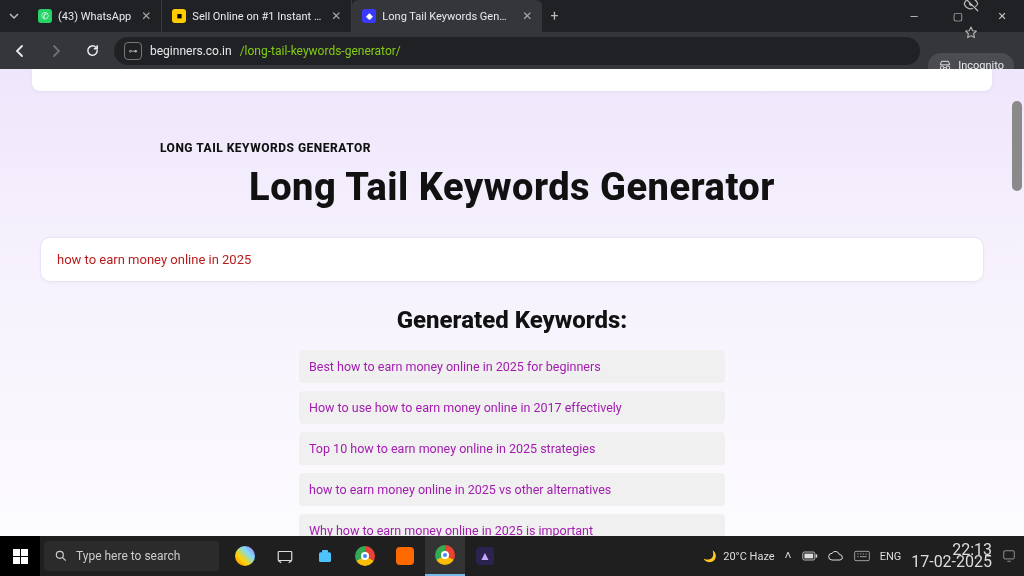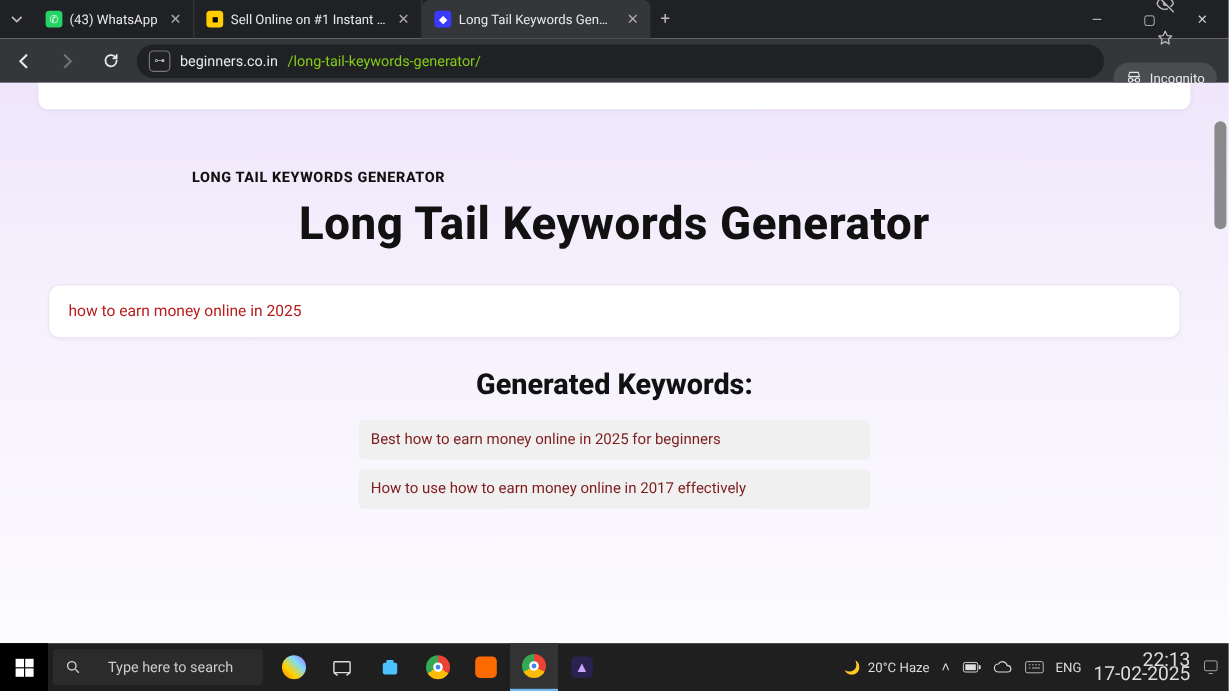--- a/index.html
+++ b/index.html
@@ -35,30 +35,30 @@
   
   .viewport { position:relative; width:100%; height:calc(100% - 32px - 37px - 40px); overflow:hidden;
     background: linear-gradient(180deg,#efe6fb 0%, #f6f1fd 40%, #fcfbfe 100%); }
   .topcard { background:#fff; margin:0 32px; height:22px; border-radius:0 0 8px 8px; box-shadow:0 1px 4px rgba(0,0,0,0.05);}
   .content { padding: 50px 32px 0 32px; }
   .kicker { font-size:12px; font-weight:800; letter-spacing:0.5px; color:#111; margin-left:128px; margin-bottom:10px; text-transform:uppercase;}
   .headline { font-size:38px; font-weight:800; letter-spacing:0.5px; text-align:center; color:#111; margin-bottom:28px;}
   .searchbox { background:#fff; border:1px solid #e9e5f2; border-radius:10px; padding:14px 16px; margin:0 8px 24px 8px; font-size:13px; color:#b91c1c; box-shadow:0 1px 3px rgba(0,0,0,0.04);}
   .gentitle { font-size:24px; font-weight:800; text-align:center; color:#111; margin-bottom:16px;}
   .kwlist { width:426px; margin:0 auto; display:flex; flex-direction:column; gap:8px; }
-  .kw { background:#f0f0f0; border-radius:4px; padding:9px 10px; font-size:12.5px; color:#7f1d1d; }
+  .kw { background:#f0f0f0; border-radius:4px; padding:9px 10px; font-size:12.5px; color:#a21caf; }
   .page-scrollbar { position:absolute; right:0; top:0; width:14px; height:100%; }
   .page-scrollbar .thumb { position:absolute; top:32px; right:2px; width:10px; height:90px; background:#8a8a8a; border-radius:5px; }
 
   
   .taskbar { position:absolute; bottom:0; left:0; right:0; height:40px; background:#1f1f1f; display:flex; align-items:center; color:#fff; font-size:11px; }
   .taskbar .start { width:40px; height:100%; display:flex; align-items:center; justify-content:center; background:#000; }
   .win-logo { display:grid; grid-template-columns:7px 7px; grid-template-rows:7px 7px; gap:1px;}
   .win-logo span { background:#fff;}
-  .search-pill { display:flex; align-items:center; gap:22px; background:#2b2b2b; border-radius:3px; height:30px; padding:0 10px; margin-left:4px; width:175px; color:#ccc; font-size:12px;}
+  .search-pill { display:flex; align-items:center; gap:8px; background:#2b2b2b; border-radius:3px; height:30px; padding:0 10px; margin-left:4px; width:175px; color:#ccc; font-size:12px;}
   .tb-icons { display:flex; align-items:center; gap:0; margin-left:6px; height:100%; }
   .tb-icons .tbi { width:40px; height:100%; display:flex; align-items:center; justify-content:center; font-size:16px;}
   .tbi.active { border-bottom:2px solid #76b9ed; background:#333;}
   .tray { margin-left:auto; display:flex; align-items:center; gap:10px; padding-right:8px; height:100%; color:#ddd; }
   .tray .weather { display:flex; align-items:center; gap:6px; font-size:11px; }
   .tray .clock { text-align:right; font-size:16px; line-height:12px; }
   .tray .ico { font-size:12px; }
   .circle { border-radius:50%; }
   svg { display:block; }
 </style>
@@ -143,20 +143,23 @@
   <div class="content">
     <div class="kicker">LONG TAIL KEYWORDS GENERATOR</div>
     <div class="headline">Long Tail Keywords Generator</div>
     <div class="searchbox">
       <span>how to earn money online in 2025</span>
     </div>
     <div class="gentitle">Generated Keywords:</div>
     <div class="kwlist">
       <div class="kw">Best how to earn money online in 2025 for beginners</div>
       <div class="kw">How to use how to earn money online in 2017 effectively</div>
+      <div class="kw">Top 10 how to earn money online in 2025 strategies</div>
+      <div class="kw">how to earn money online in 2025 vs other alternatives</div>
+      <div class="kw">Why how to earn money online in 2025 is important</div>
     </div>
   </div>
   <div class="page-scrollbar">
     <div class="thumb"></div>
   </div>
 </div>
 
 <div class="taskbar">
   <div class="start">
     <div class="win-logo">

